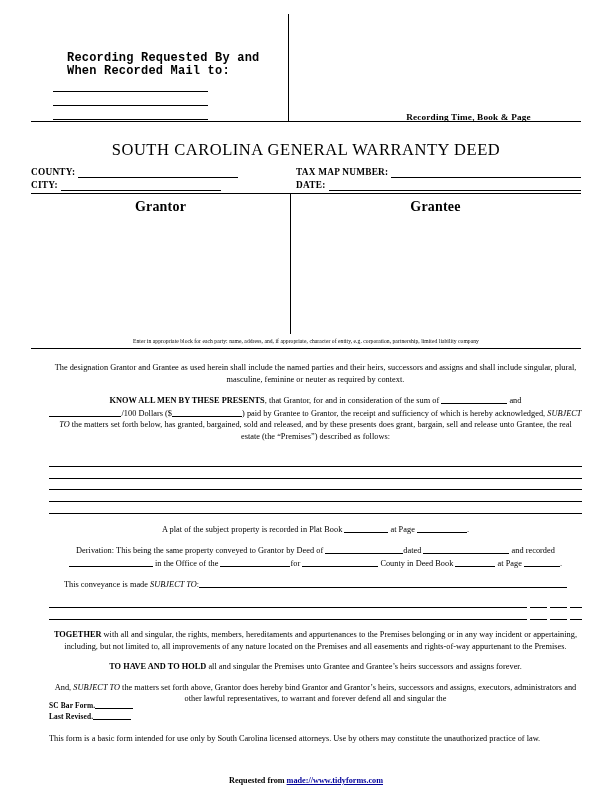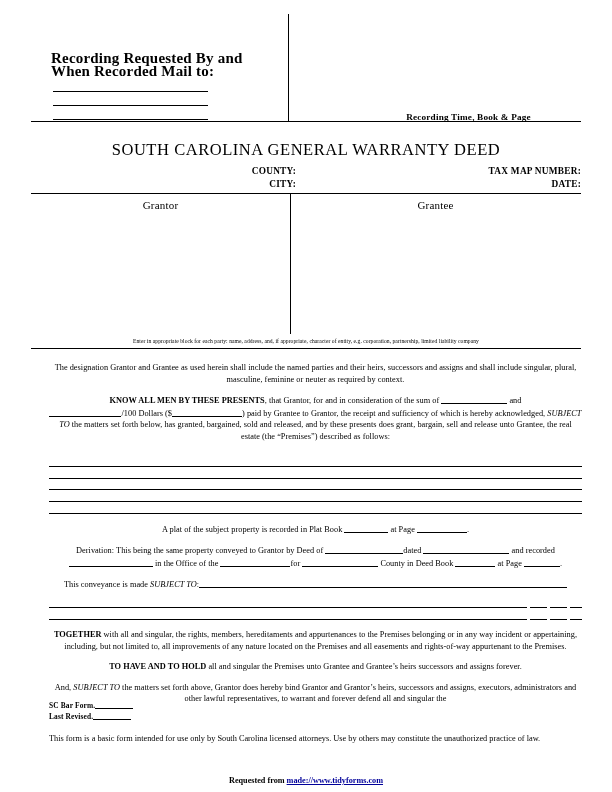--- a/index.html
+++ b/index.html
@@ -43,25 +43,25 @@
     position: absolute;
     left: 31px;
     top: 121px;
     width: 550px;
     height: 0;
     border-top: 1.6px solid #000;
   }
 
   .rec-label {
     position: absolute;
-    left: 20px;
+    left: 36px;
     top: 38px;
-    font-family: Liberation Serif, serif;
-    font-weight: bold;
-    font-size: 15px;
+    font-family: Liberation Mono, monospace;
+    font-weight: bold;
+    font-size: 12px;
     line-height: 12.5px;
     letter-spacing: 0.2px;
     white-space: pre-line;
   }
   .rec-lines {
     position: absolute;
     left: 22px;
     top: 64px;
     width: 155px;
   }
@@ -101,21 +101,20 @@
     width: 550px;
   }
   .frow {
     display: flex;
     height: 13.5px;
     align-items: flex-end;
   }
   .fcell {
     display: flex;
     align-items: flex-end;
-    flex-direction: column;
   }
   .fcell.left  { width: 265px; }
   .fcell.right { width: 285px; }
   .flabel {
     font-weight: bold;
     font-size: 9.3px;
     letter-spacing: 0.25px;
     white-space: nowrap;
     padding-bottom: 1px;
   }
@@ -148,22 +147,22 @@
     position: absolute;
     left: 259px;
     top: 0;
     width: 0;
     height: 141px;
     border-left: 1.2px solid #000;
   }
   .party-head {
     position: absolute;
     top: 6px;
-    font-weight: normal;
-    font-size: 11px;
+    font-weight: bold;
+    font-size: 14px;
     letter-spacing: 0.2px;
     text-align: center;
   }
   .party-head.grantor { left: 0;   width: 259px; }
   .party-head.grantee { left: 259px; width: 291px; }
 
   .rule-3 {
     position: absolute;
     left: 31px;
     top: 348px;

